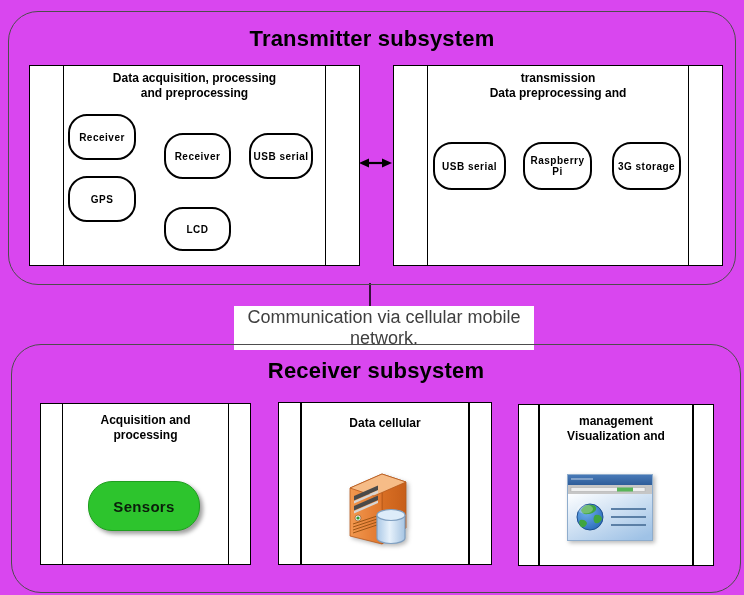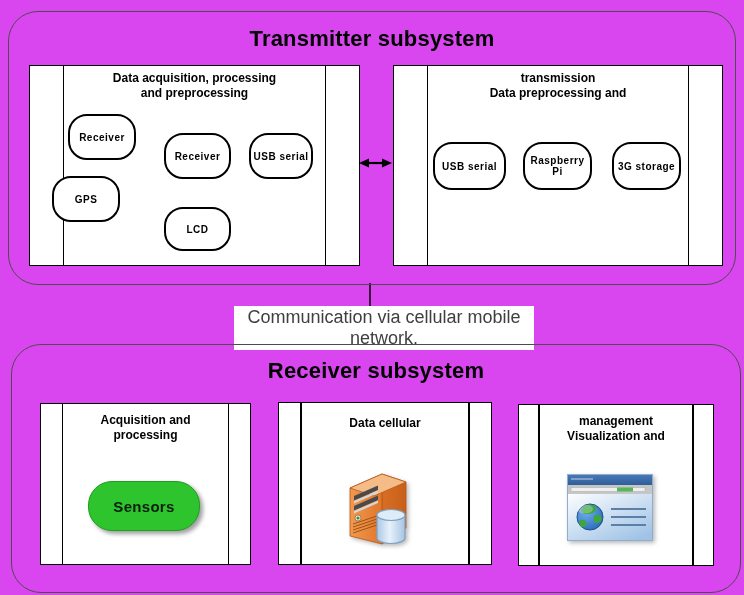--- a/index.html
+++ b/index.html
@@ -96,21 +96,21 @@
   <div class="bar-box" style="left:393px;top:65px;width:328px;height:199px">
     <div class="vbar vbar-l"></div>
     <div class="vbar vbar-r"></div>
     <div class="box-title" style="top:5px">
       <div>transmission</div>
       <div>Data preprocessing and</div>
     </div>
   </div>
 
   <div class="node" style="left:68px;top:114px;width:64px;height:42px">Receiver</div>
-  <div class="node" style="left:52px;top:176px;width:64px;height:42px">GPS</div>
+  <div class="node" style="left:68px;top:176px;width:64px;height:42px">GPS</div>
   <div class="node" style="left:164px;top:133px;width:63px;height:42px">Receiver</div>
   <div class="node" style="left:249px;top:133px;width:60px;height:42px">USB serial</div>
   <div class="node" style="left:164px;top:207px;width:63px;height:40px">LCD</div>
 
   <div class="node" style="left:433px;top:142px;width:69px;height:44px">USB serial</div>
   <div class="node" style="left:523px;top:142px;width:65px;height:44px">Raspberry Pi</div>
   <div class="node" style="left:612px;top:142px;width:65px;height:44px">3G storage</div>
 
   <div class="link-label" style="left:234px;top:306px;width:300px">Communication via cellular mobile network.</div>
 

